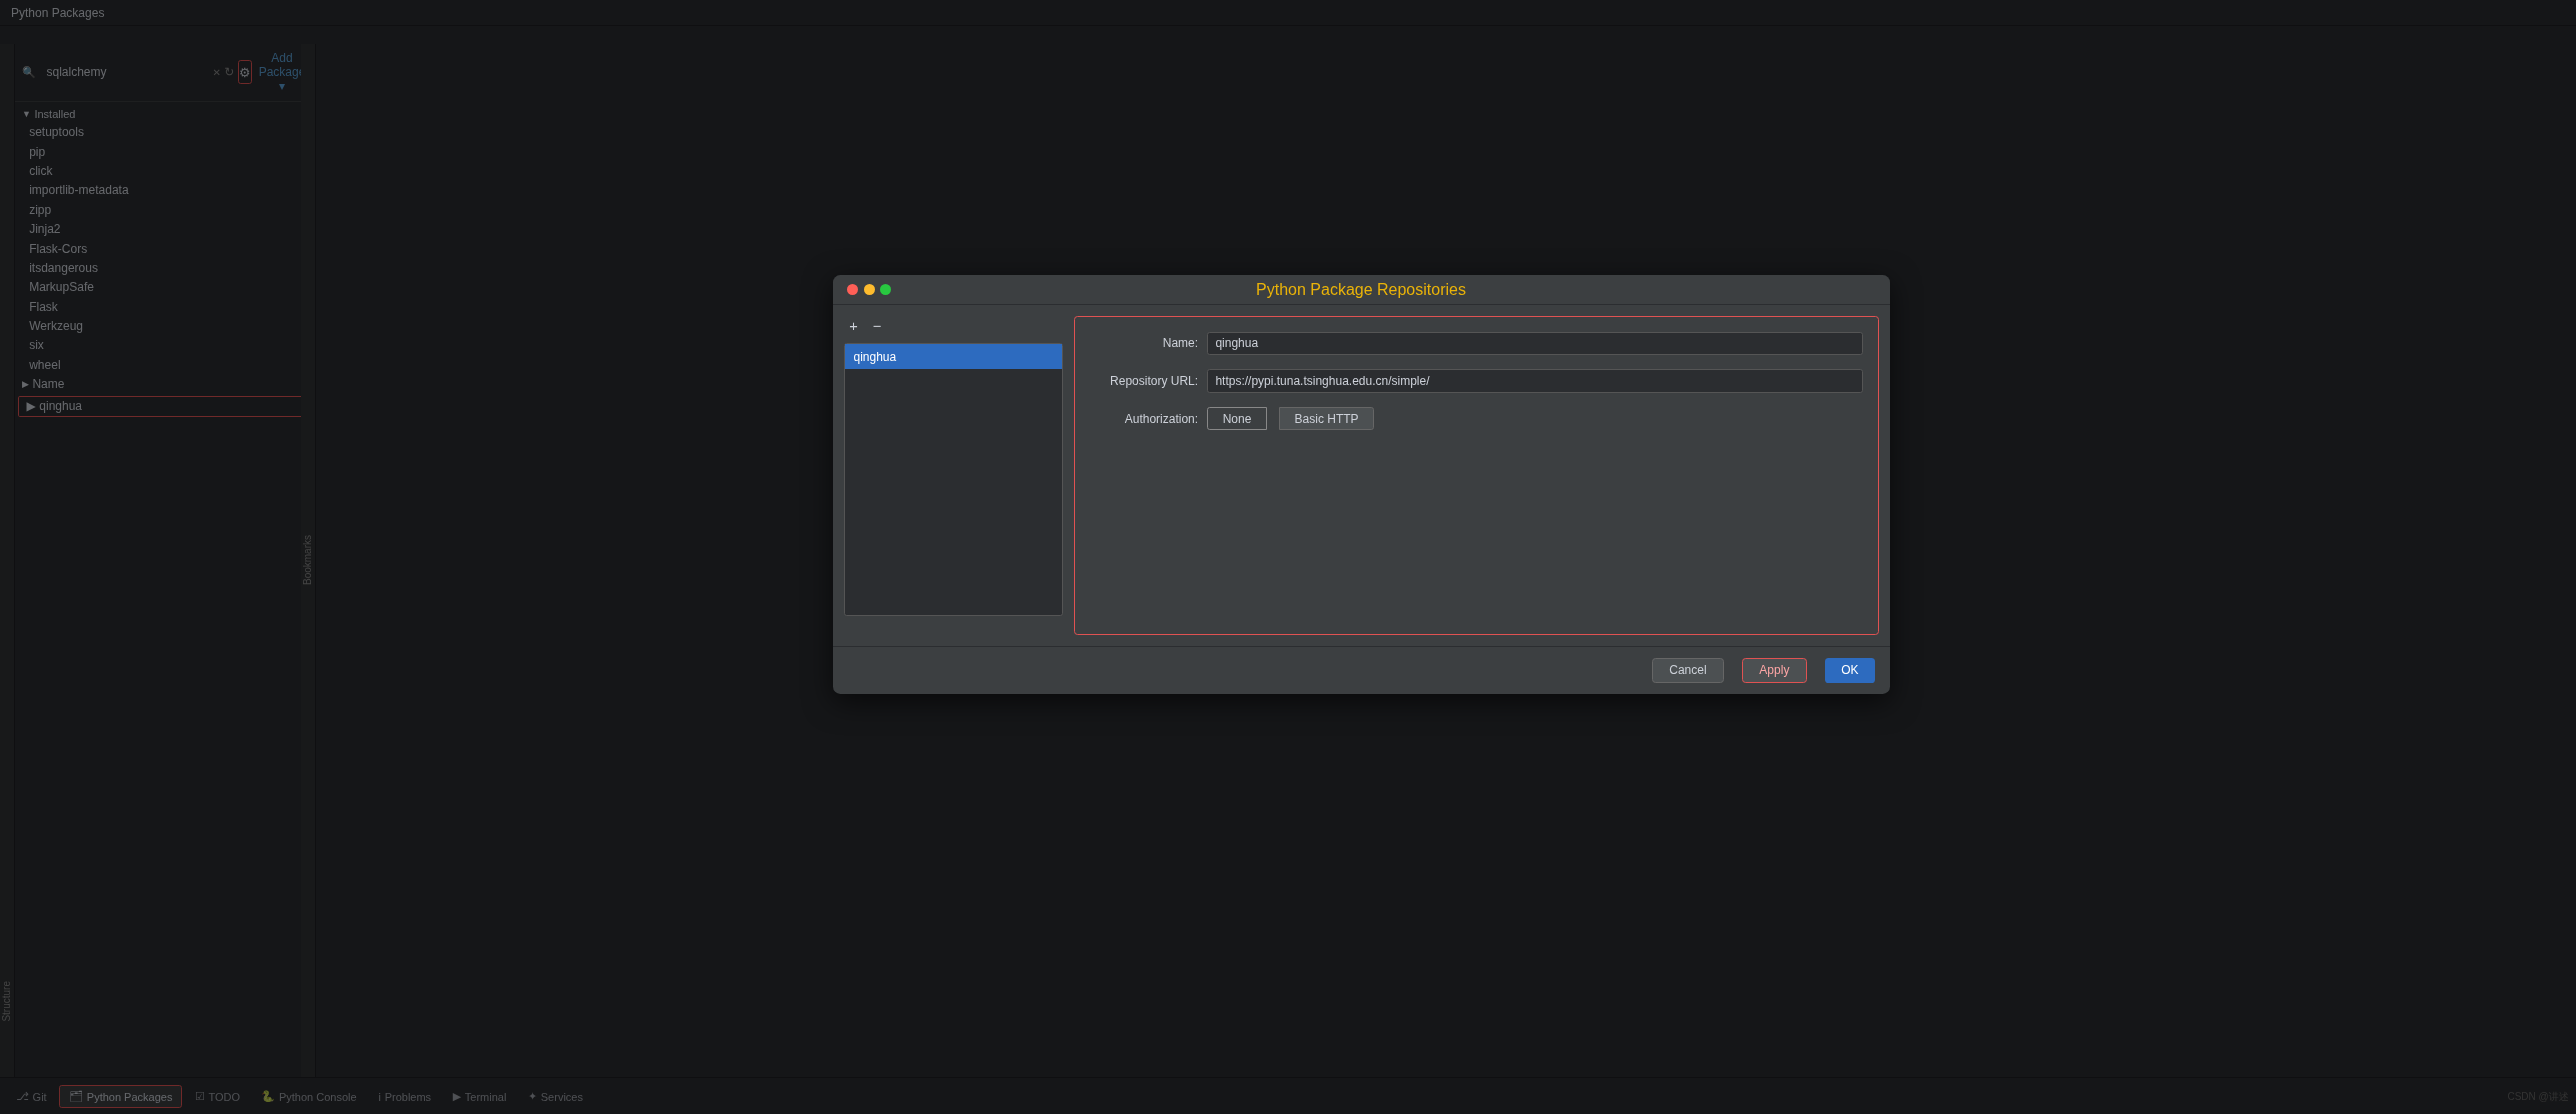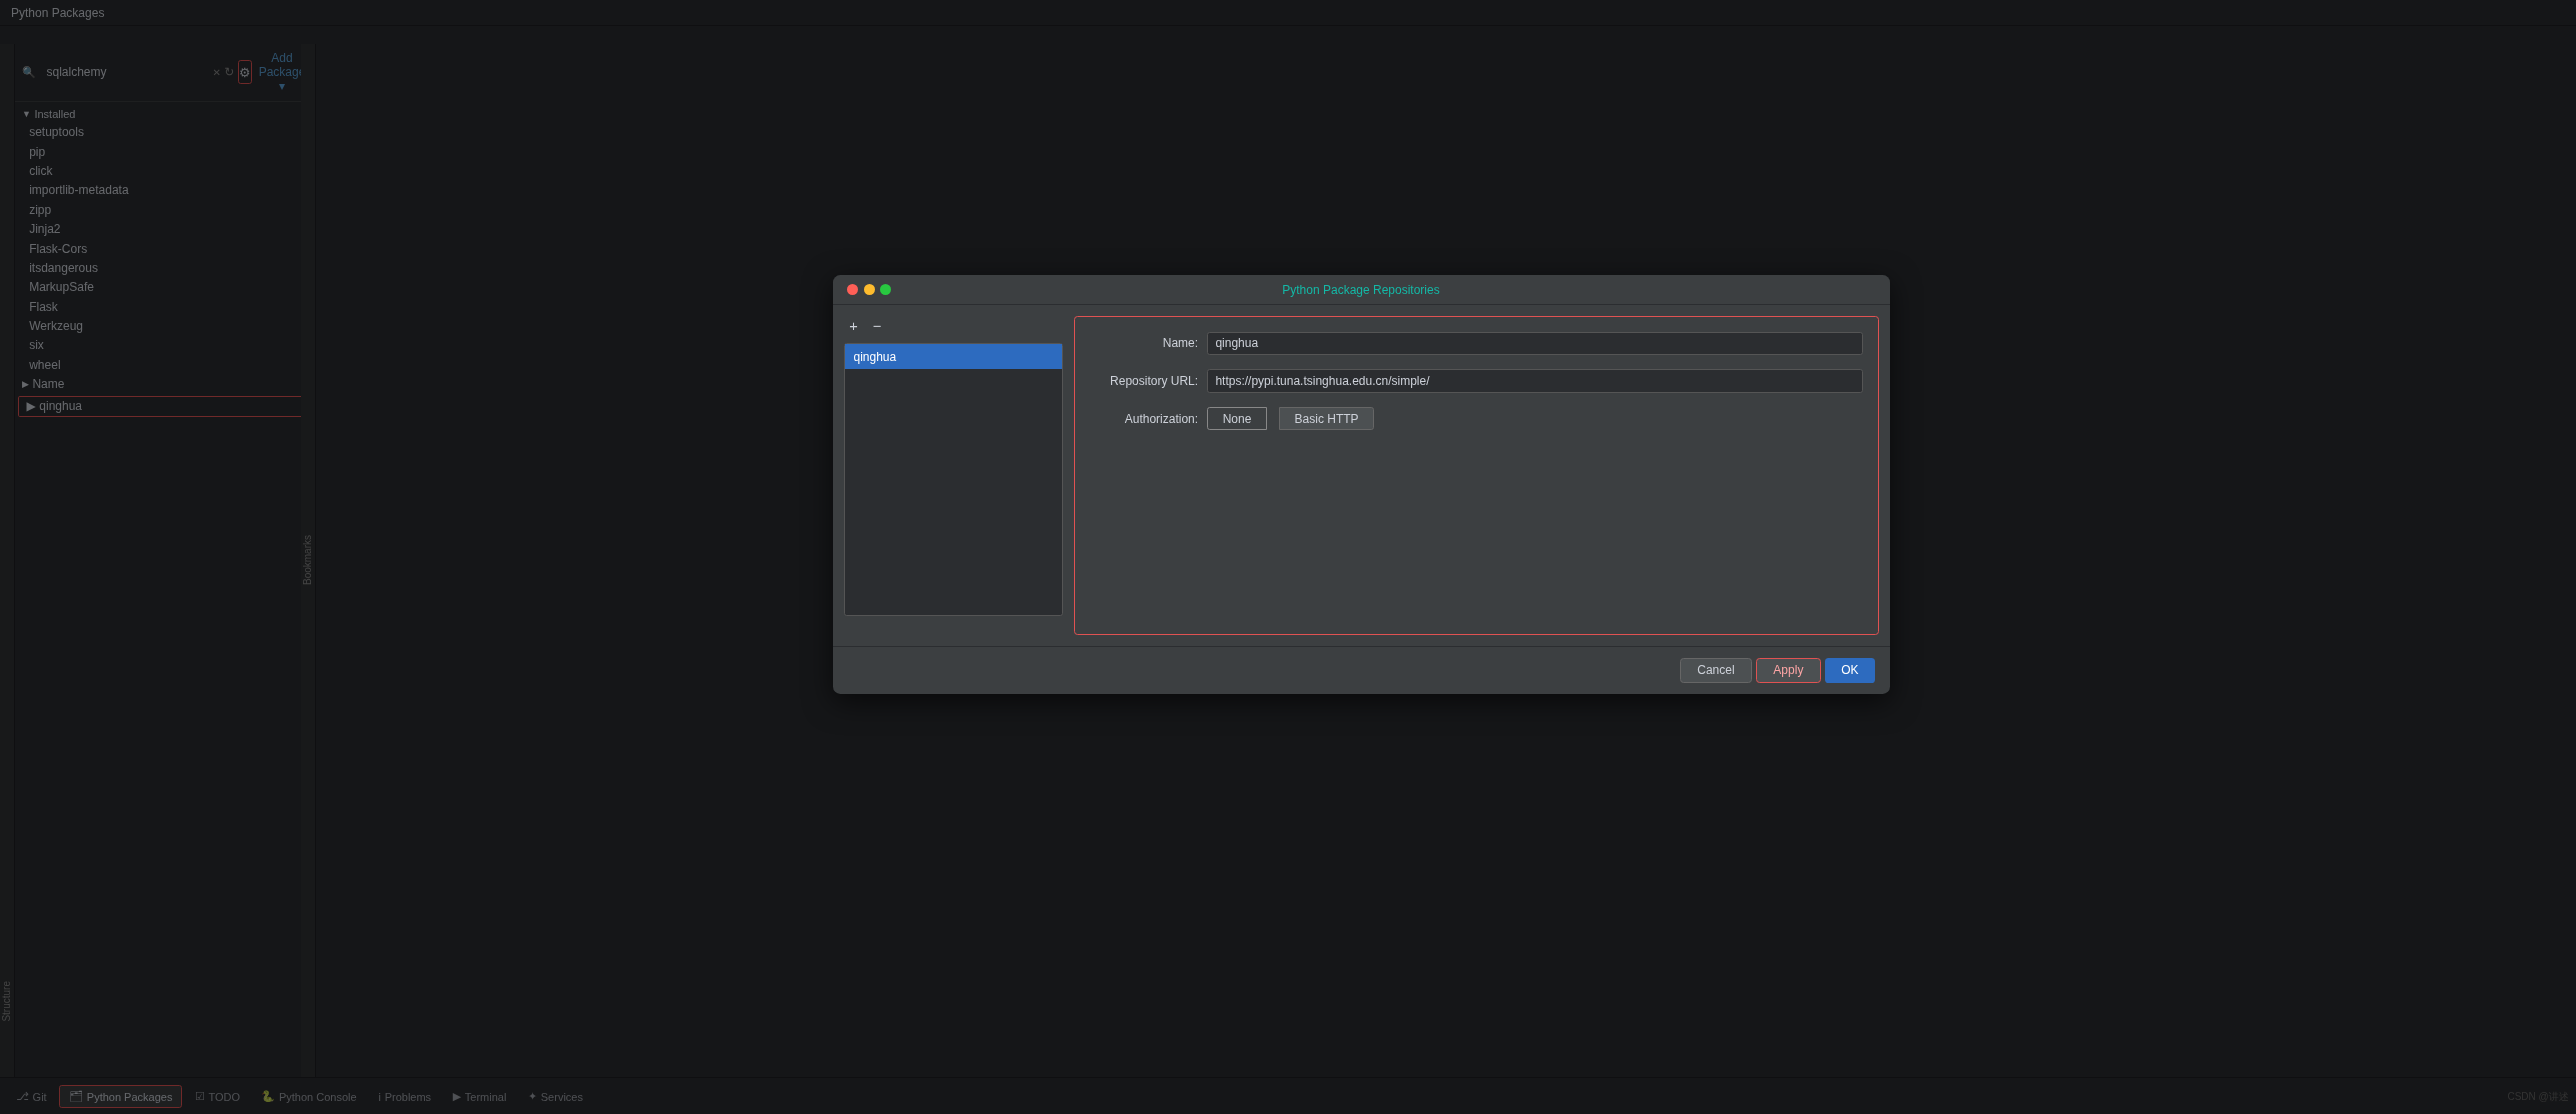--- a/index.html
+++ b/index.html
@@ -235,22 +235,22 @@
     }
 
     .traffic-red { width: 11px; height: 11px; border-radius: 50%; background: #ff5f57; }
     .traffic-yellow { width: 11px; height: 11px; border-radius: 50%; background: #febc2e; }
     .traffic-green { width: 11px; height: 11px; border-radius: 50%; background: #28c840; }
 
     .modal-title {
       position: absolute;
       left: 50%;
       transform: translateX(-50%);
-      font-size: 12px;
-      color: #14b8a6;
+      font-size: 16px;
+      color: #eab308;
       font-weight: 500;
     }
 
     .modal-body {
       display: flex;
       flex: 1;
       padding: 11px;
       gap: 11px;
     }
 
@@ -358,21 +358,21 @@
 
     .auth-btn:last-child {
       border-radius: 0 2.7px 2.7px 0;
     }
 
     
     .modal-footer {
       display: flex;
       justify-content: flex-end;
       padding: 11px 14.6px;
-      gap: 4px;
+      gap: 18px;
       border-top: 0.9px solid #2b2d30;
     }
 
     .btn-cancel {
       background: #4c5052;
       border: 0.9px solid #666;
       border-radius: 3.6px;
       color: #cdd1d9;
       cursor: pointer;
       font-size: 12px;

